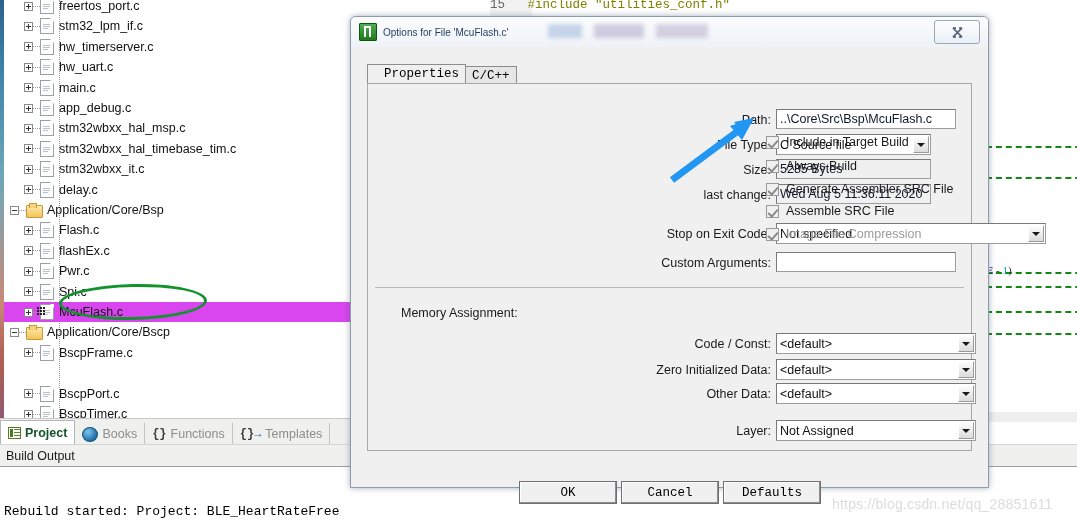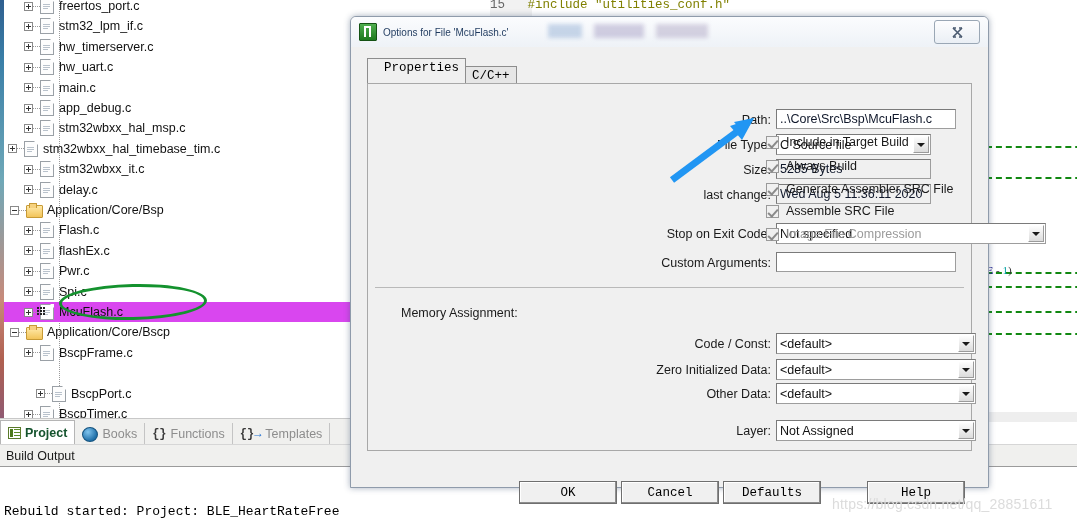--- a/index.html
+++ b/index.html
@@ -245,21 +245,21 @@
     display: flex; align-items: flex-end;
   }
   .tab {
     font-family: "Liberation Mono", monospace;
     font-size: 12.5px; color: #000;
     padding: 2px 6px 2px 6px; height: 18px; box-sizing: border-box;
     border: 1px solid #8d8d8d; border-bottom: none;
     background: #e6e6e6;
     margin-right: -1px;
   }
-  .tab.active { background: #f0f0f0; border-bottom: 1px solid #f0f0f0; height: 26px; padding-left: 16px; }
+  .tab.active { background: #f0f0f0; border-bottom: 1px solid #f0f0f0; height: 20px; padding-left: 16px; }
   .panel {
     position: absolute; left: 16px; top: 36px; width: 605px; height: 368px;
     border: 1px solid #a8a8a8; background: #f0f0f0; box-sizing: border-box;
   }
 
   .lbl {
     position: absolute; font-size: 12.5px; color: #1a1a1a; text-align: right;
   }
   .tfield {
     position: absolute; box-sizing: border-box;
@@ -418,21 +418,21 @@
         <div class="tree-row" style="top: 118.4px; padding-left: 20px;">
           <span class="expander plus"></span>
           <span class="dashlead"></span>
           <span class="ficon">
             <span class="ln1"></span>
             <span class="ln2"></span>
             <span class="ln3"></span>
           </span>
           <span class="tree-label">stm32wbxx_hal_msp.c</span>
         </div>
-        <div class="tree-row" style="top: 138.8px; padding-left: 4px;">
+        <div class="tree-row" style="top: 138.8px; padding-left: 20px;">
           <span class="expander plus"></span>
           <span class="dashlead"></span>
           <span class="ficon">
             <span class="ln1"></span>
             <span class="ln2"></span>
             <span class="ln3"></span>
           </span>
           <span class="tree-label">stm32wbxx_hal_timebase_tim.c</span>
         </div>
         <div class="tree-row" style="top: 159.2px; padding-left: 20px;">
@@ -531,21 +531,21 @@
         <div class="tree-row" style="top: 363.2px; padding-left: 20px; justify-content: flex-end;">
           <span class="expander plus"></span>
           <span class="dashlead"></span>
           <span class="ficon">
             <span class="ln1"></span>
             <span class="ln2"></span>
             <span class="ln3"></span>
           </span>
           <span class="tree-label">BscpTransMean.c</span>
         </div>
-        <div class="tree-row" style="top: 383.6px; padding-left: 20px; margin-left: 12px;">
+        <div class="tree-row" style="top: 383.6px; padding-left: 20px;">
           <span class="expander plus"></span>
           <span class="dashlead"></span>
           <span class="ficon">
             <span class="ln1"></span>
             <span class="ln2"></span>
             <span class="ln3"></span>
           </span>
           <span class="tree-label">BscpPort.c</span>
         </div>
         <div class="tree-row" style="top: 404px; padding-left: 20px;">
@@ -692,23 +692,20 @@
       <div class="btnrow">
         <div class="dbtn" style="left:168px; top:26px; width:98px;">
           <span>OK</span>
         </div>
         <div class="dbtn" style="left:270px; top:26px; width:98px;">
           <span>Cancel</span>
         </div>
         <div class="dbtn" style="left:372px; top:26px; width:98px;">
           <span>Defaults</span>
         </div>
-        <div class="dbtn" style="left:516px; top:26px; width:98px;">
-          <span>Help</span>
-        </div>
       </div>
 
     </div>
   </div>
 
   <svg class="arrow" width="100" height="80" viewBox="0 0 100 80">
     <path d="M4 72 L74 20" stroke="#2196f3" stroke-width="7" stroke-linecap="butt" fill="none"></path>
     <path d="M86 10 L62 18 L74 32 Z" fill="#2196f3"></path>
     <path d="M86 10 L66 14 L76 26 Z" fill="#2196f3"></path>
   </svg>

